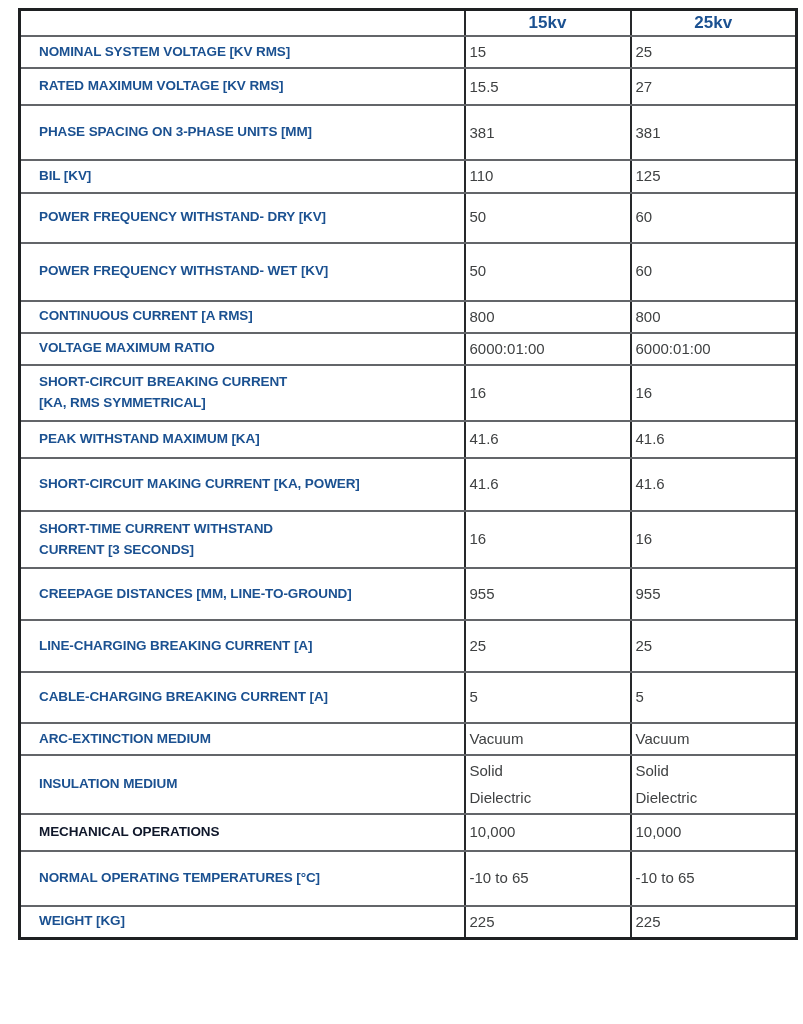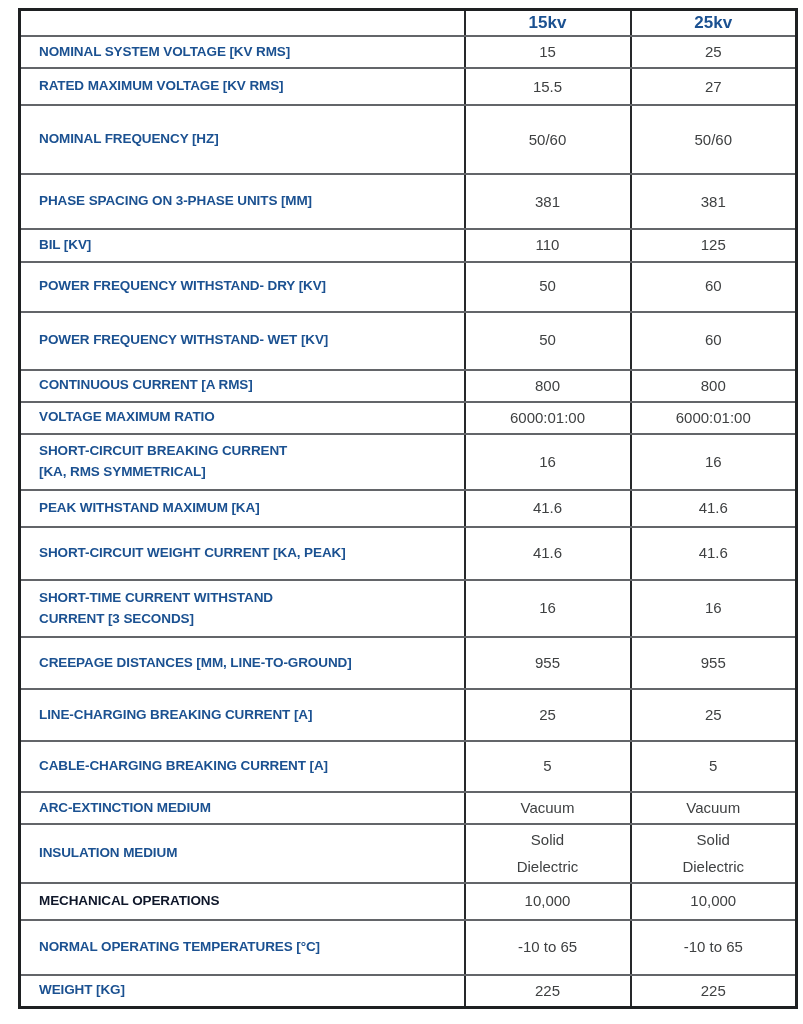--- a/index.html
+++ b/index.html
@@ -39,21 +39,20 @@
   }
   .label-cell {
     font-weight: bold;
     font-size: 13.5px;
     letter-spacing: -0.1px;
     line-height: 1.55;
     white-space: pre-line;
     font-stretch: condensed;
   }
   .value-cell {
-    text-align: center;
     font-size: 15px;
     line-height: 1.75;
     white-space: pre-line;
     font-stretch: condensed;
   }
   th.val-col {
     text-align: center;
     font-size: 17px;
     font-weight: bold;
     font-stretch: condensed;
@@ -79,25 +78,20 @@
     <tbody id="rows">
         <tr style="height: 22px;">
           <td class="label-cell" style="color: rgb(27, 81, 145);">NOMINAL SYSTEM VOLTAGE [KV RMS]</td>
           <td class="value-cell" style="color: rgb(63, 65, 66);">15</td>
           <td class="value-cell" style="color: rgb(63, 65, 66);">25</td>
         </tr>
         <tr style="height: 37px;">
           <td class="label-cell" style="color: rgb(27, 81, 145);">RATED MAXIMUM VOLTAGE [KV RMS]</td>
           <td class="value-cell" style="color: rgb(63, 65, 66);">15.5</td>
           <td class="value-cell" style="color: rgb(63, 65, 66);">27</td>
-        </tr>
-        <tr style="height: 69px;">
-          <td class="label-cell" style="color: rgb(27, 81, 145);">NOMINAL FREQUENCY [HZ]</td>
-          <td class="value-cell" style="color: rgb(63, 65, 66);">50/60</td>
-          <td class="value-cell" style="color: rgb(63, 65, 66);">50/60</td>
         </tr>
         <tr style="height: 55px;">
           <td class="label-cell" style="color: rgb(27, 81, 145);">PHASE SPACING ON 3-PHASE UNITS [MM]</td>
           <td class="value-cell" style="color: rgb(63, 65, 66);">381</td>
           <td class="value-cell" style="color: rgb(63, 65, 66);">381</td>
         </tr>
         <tr style="height: 28px;">
           <td class="label-cell" style="color: rgb(27, 81, 145);">BIL [KV]</td>
           <td class="value-cell" style="color: rgb(63, 65, 66);">110</td>
           <td class="value-cell" style="color: rgb(63, 65, 66);">125</td>
@@ -127,21 +121,21 @@
 [KA, RMS SYMMETRICAL]</td>
           <td class="value-cell" style="color: rgb(63, 65, 66);">16</td>
           <td class="value-cell" style="color: rgb(63, 65, 66);">16</td>
         </tr>
         <tr style="height: 37px;">
           <td class="label-cell" style="color: rgb(27, 81, 145);">PEAK WITHSTAND MAXIMUM [KA]</td>
           <td class="value-cell" style="color: rgb(63, 65, 66);">41.6</td>
           <td class="value-cell" style="color: rgb(63, 65, 66);">41.6</td>
         </tr>
         <tr style="height: 53px;">
-          <td class="label-cell" style="color: rgb(27, 81, 145);">SHORT-CIRCUIT WEIGHT CURRENT [KA, PEAK]</td>
+          <td class="label-cell" style="color: rgb(27, 81, 145);">SHORT-CIRCUIT MAKING CURRENT [KA, POWER]</td>
           <td class="value-cell" style="color: rgb(63, 65, 66);">41.6</td>
           <td class="value-cell" style="color: rgb(63, 65, 66);">41.6</td>
         </tr>
         <tr style="height: 57px;">
           <td class="label-cell" style="color: rgb(27, 81, 145);">SHORT-TIME CURRENT WITHSTAND
 CURRENT [3 SECONDS]</td>
           <td class="value-cell" style="color: rgb(63, 65, 66);">16</td>
           <td class="value-cell" style="color: rgb(63, 65, 66);">16</td>
         </tr>
         <tr style="height: 52px;">

